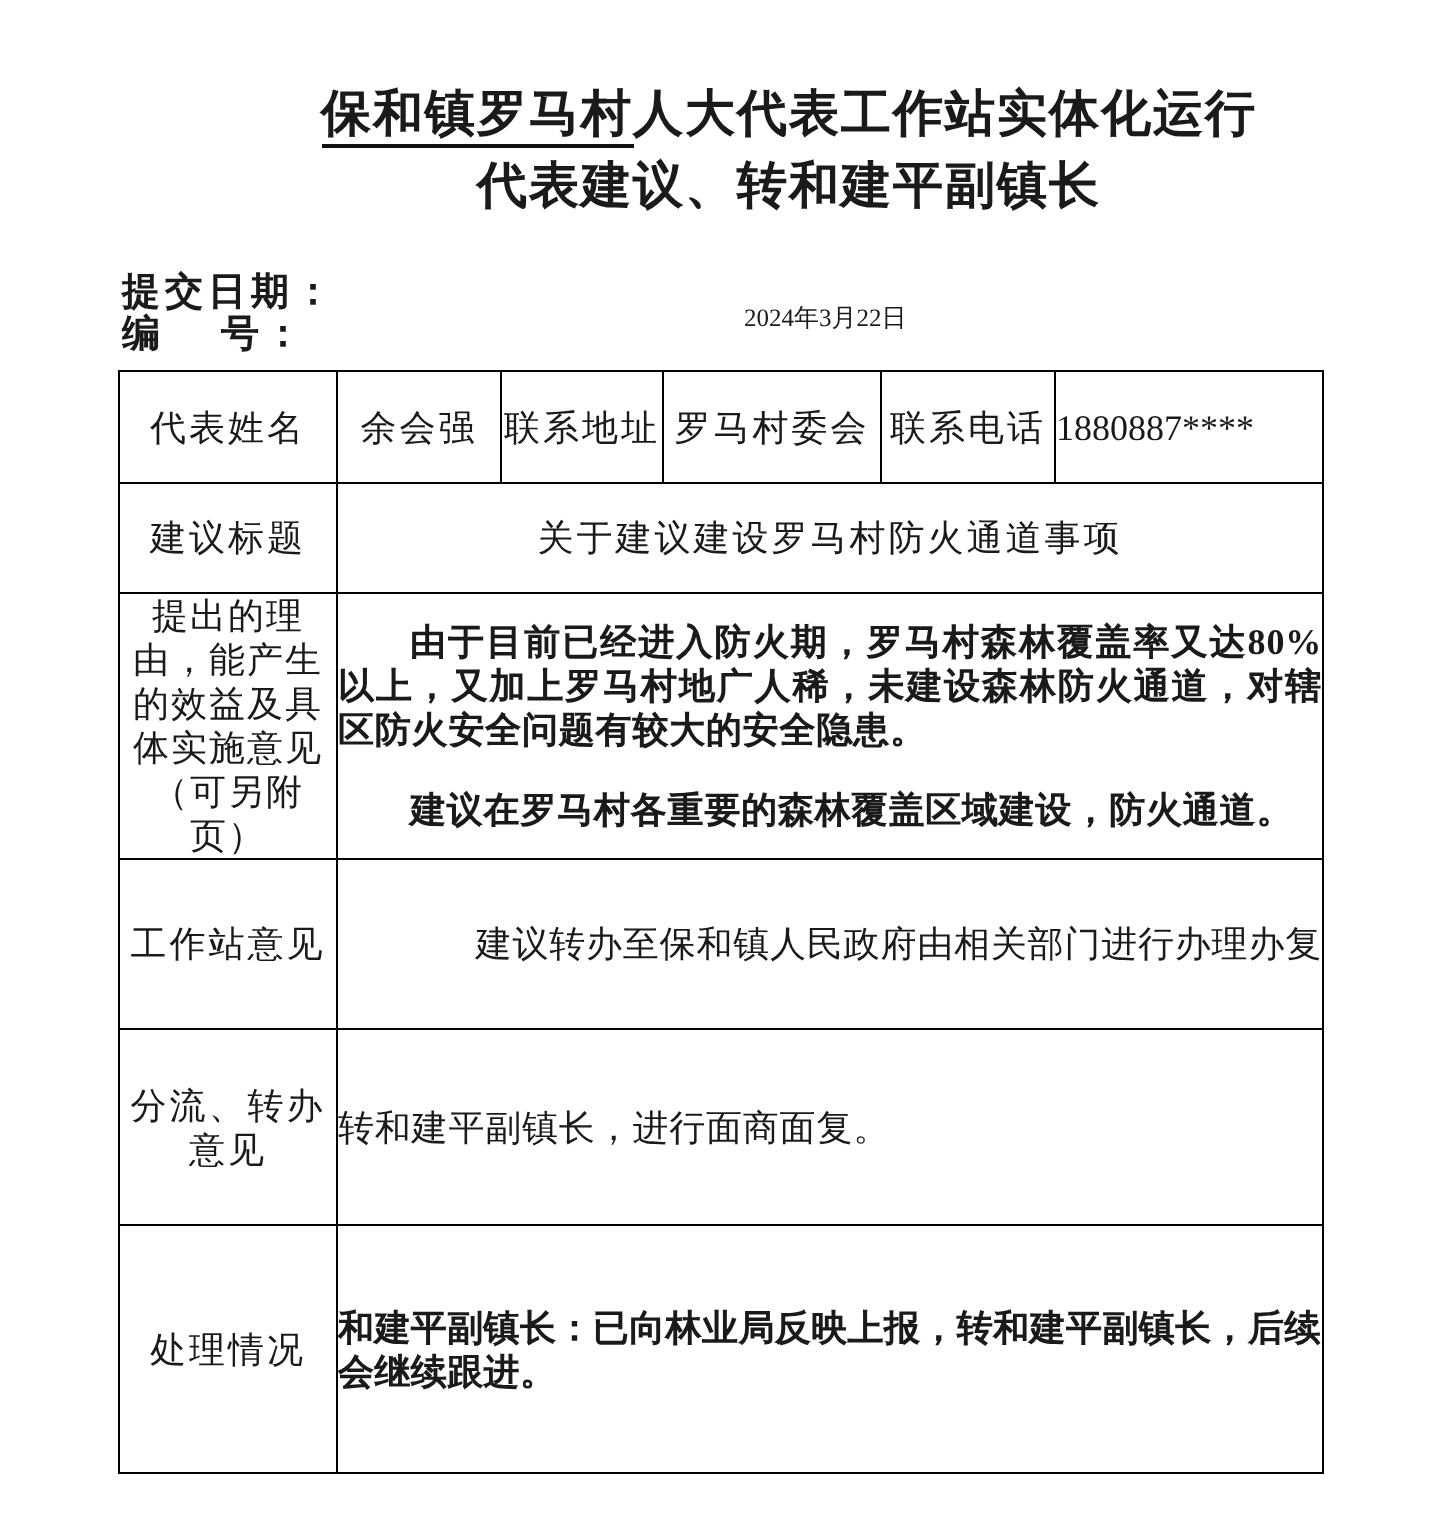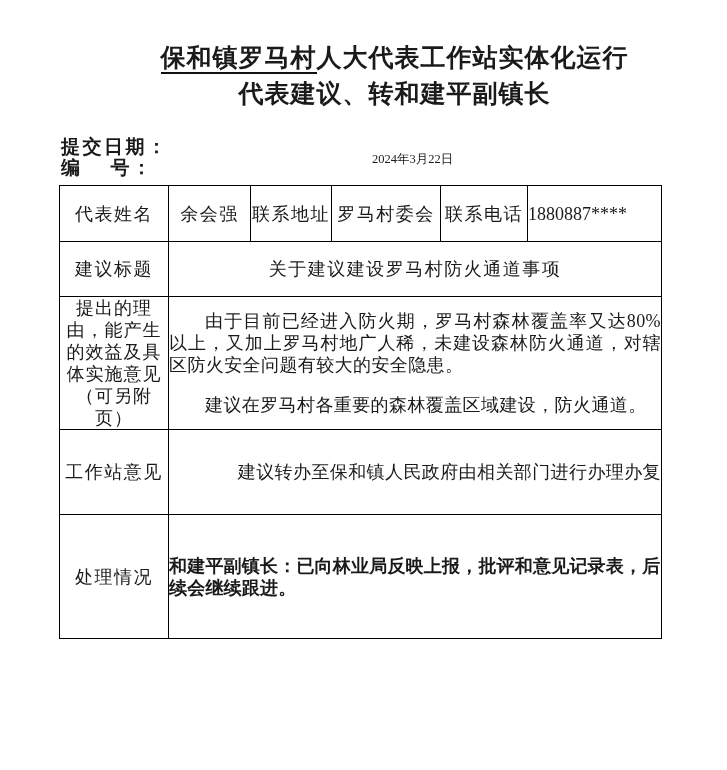--- a/index.html
+++ b/index.html
@@ -133,20 +133,21 @@
     vertical-align: top;
     text-align: justify;
     text-justify: inter-ideograph;
     padding: 4px 4px 4px 4px;
     letter-spacing: 0.4px;
     line-height: 24px;
     font-size: 14.5px;
   }
   .val-body p {
     margin: 0;
+    font-weight: bold;
   }
   .val-body p.indent {
     text-indent: 2em;
   }
   .val-body p.gap {
     margin-top: 18px;
     text-indent: 2em;
   }
   .val-mid {
     vertical-align: middle;
@@ -219,21 +220,25 @@
           <p class="indent">由于目前已经进入防火期，罗马村森林覆盖率又达80%以上，又加上罗马村地广人稀，未建设森林防火通道，对辖区防火安全问题有较大的安全隐患。</p>
           <p class="gap">建议在罗马村各重要的森林覆盖区域建设，防火通道。</p>
         </td>
       </tr>
 
       <tr>
         <td class="lbl" style="height:84px">工作站意见</td>
         <td class="val-mid" colspan="5">建议转办至保和镇人民政府由相关部门进行办理办复</td>
       </tr>
 
+      <tr>
+        <td class="lbl" style="height:97px">分流、转办意见</td>
+        <td class="val-top" colspan="5">转和建平副镇长，进行面商面复。</td>
+      </tr>
 
       <tr>
         <td class="lbl" style="height:123px">处理情况</td>
-        <td class="val-small" colspan="5">和建平副镇长：已向林业局反映上报，批评和意见记录表，后续会继续跟进。</td>
+        <td class="val-small" colspan="5">和建平副镇长：已向林业局反映上报，转和建平副镇长，后续会继续跟进。</td>
       </tr>
     </tbody>
   </table>
 
 </div>
 
 </body></html>

